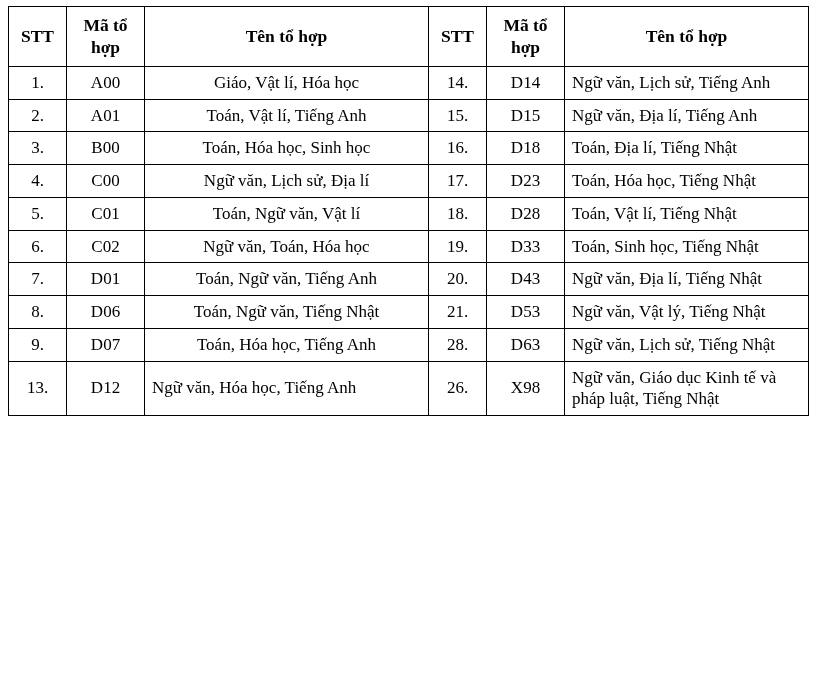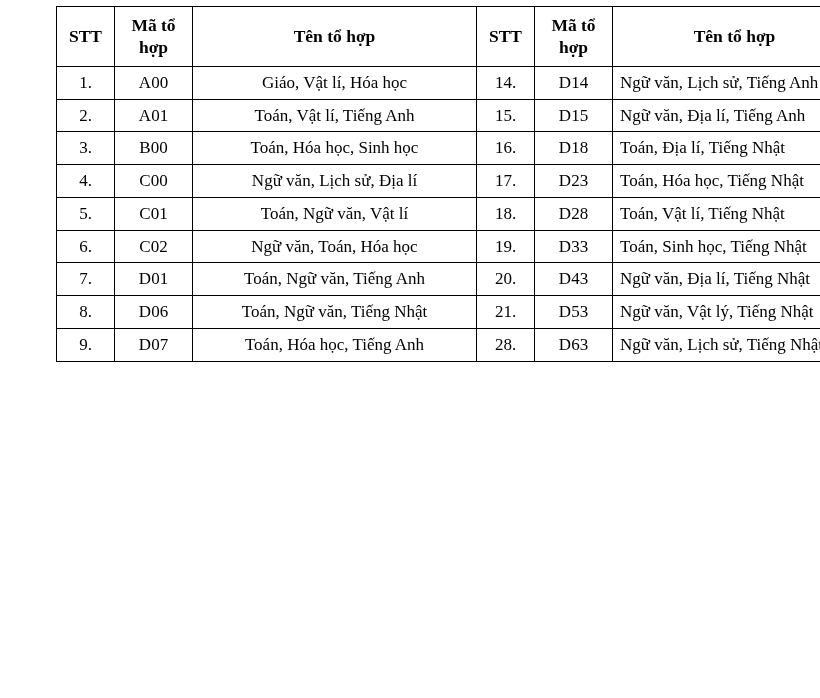--- a/index.html
+++ b/index.html
@@ -13,21 +13,20 @@
     font-family: "Liberation Serif", serif;
     color: #000000;
     overflow: hidden;
   }
   .page {
     width: 751px;
     height: 698px;
     position: relative;
     box-sizing: border-box;
     padding: 6px 8px 0 8px;
-    margin-left: 48px;
   }
   table.combo-table {
     border-collapse: collapse;
     width: 800px;
     table-layout: fixed;
   }
   table.combo-table th,
   table.combo-table td {
     border: 1px solid #000000;
     vertical-align: middle;
@@ -152,15 +151,23 @@
         <td class="ten">Ngữ văn, Vật lý, Tiếng Nhật</td>
       </tr>
       <tr>
         <td class="stt">9.</td>
         <td class="ma">D07</td>
         <td class="ten ten-left-col">Toán, Hóa học, Tiếng Anh</td>
         <td class="stt">28.</td>
         <td class="ma">D63</td>
         <td class="ten">Ngữ văn, Lịch sử, Tiếng Nhật</td>
       </tr>
+      <tr>
+        <td class="stt">13.</td>
+        <td class="ma">D12</td>
+        <td class="ten">Ngữ văn, Hóa học, Tiếng Anh</td>
+        <td class="stt">26.</td>
+        <td class="ma">X98</td>
+        <td class="ten">Ngữ văn, Giáo dục Kinh tế và pháp luật, Tiếng Nhật</td>
+      </tr>
     </tbody>
   </table>
 </div>
 
 </body></html>

